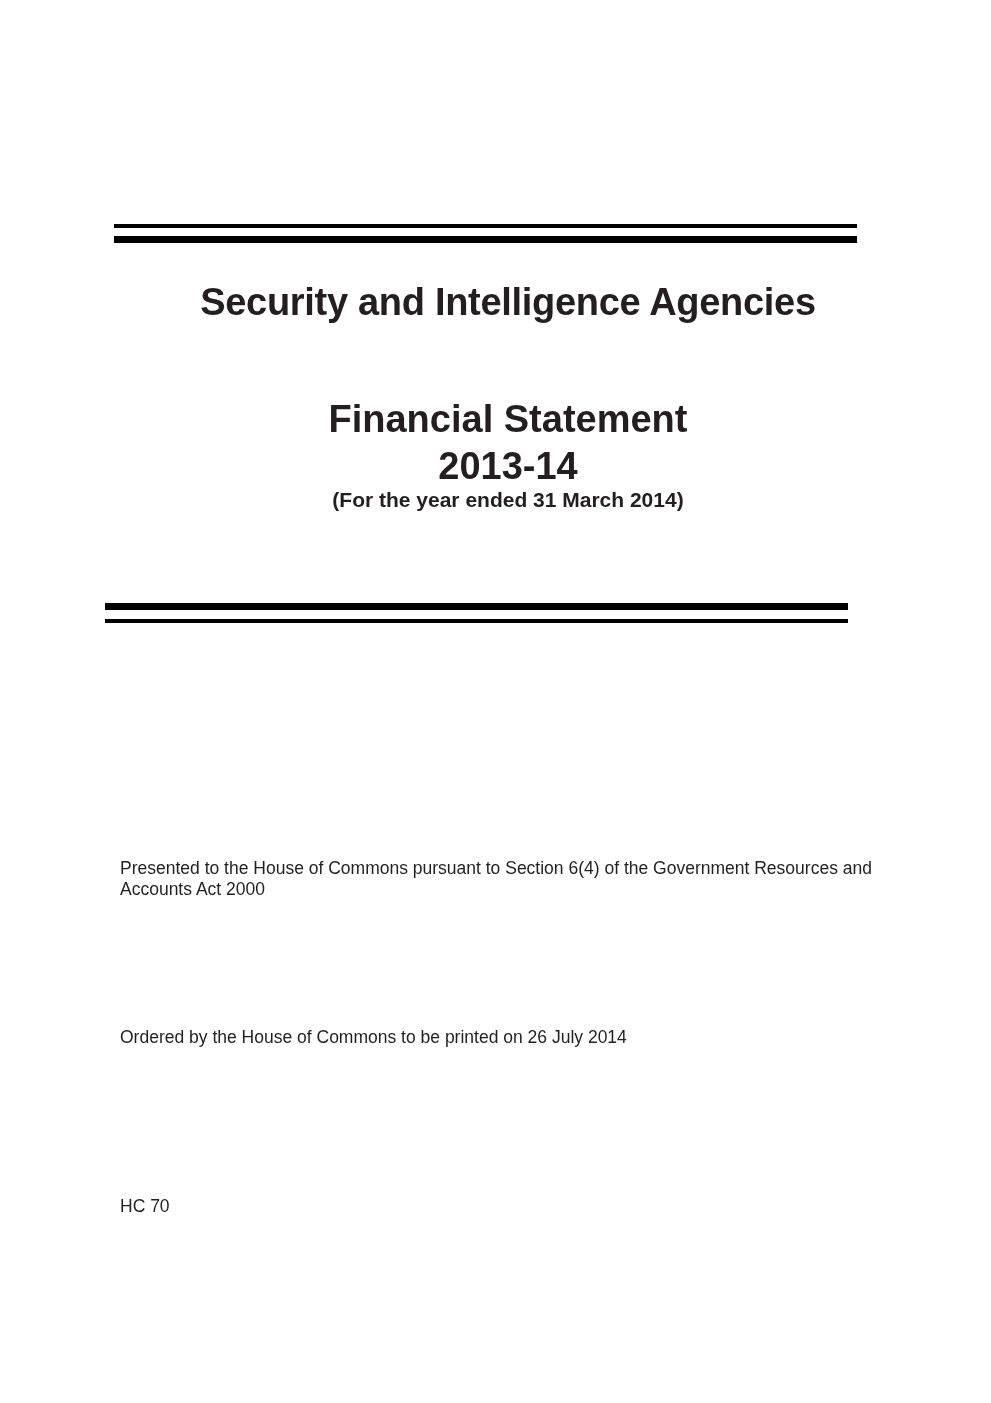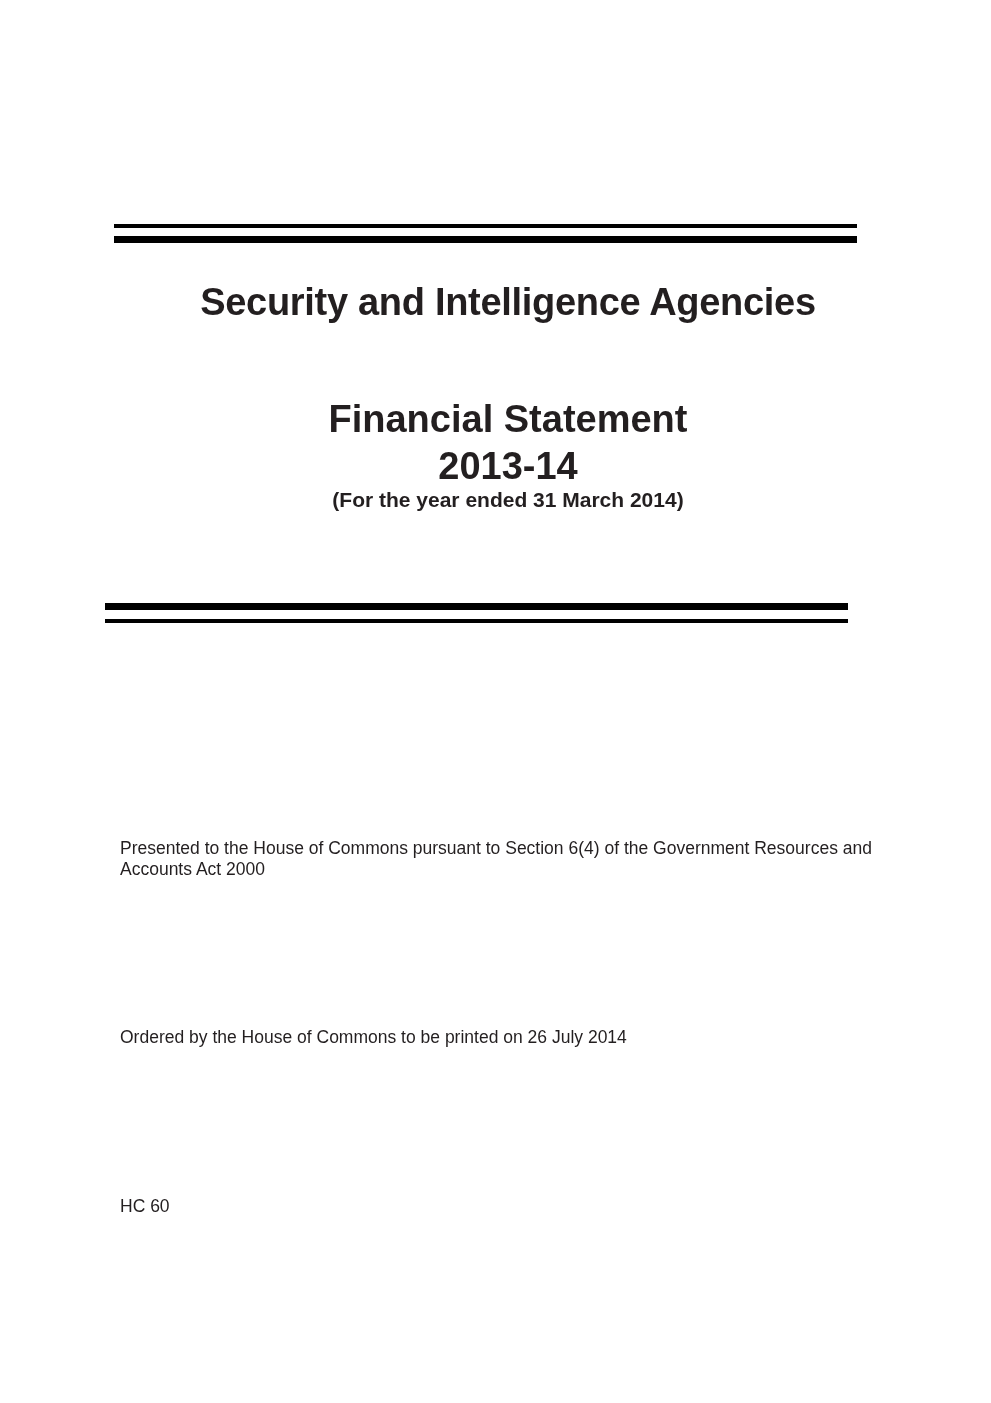--- a/index.html
+++ b/index.html
@@ -5,33 +5,33 @@
   html, body { margin: 0; padding: 0; background: #ffffff; }
   body { width: 991px; height: 1403px; position: relative; overflow: hidden;
          font-family: "Liberation Sans", sans-serif; color: #231f20; }
   .rule { position: absolute; background: #000; }
   .title { position: absolute; left: 0; width: 1016px; text-align: center; font-weight: bold; margin: 0; }
   .t1 { top: 281px; font-size: 38px; letter-spacing: -0.3px; }
   .t2 { top: 398px; font-size: 38px; left: 0; width: 1016px; }
   .t3 { top: 445px; font-size: 38px; }
   .t4 { top: 488px; font-size: 21px; }
   .para { position: absolute; left: 120px; font-size: 17.5px; line-height: 21px; margin: 0; color: #231f20; }
-  .p1 { top: 838px; width: 780px; }
+  .p1 { top: 858px; width: 780px; }
   .p2 { top: 1027px; }
   .p3 { top: 1196px; }
 </style>
 </head>
 <body>
 
 <div class="rule" style="left:114px; top:224px; width:743px; height:4px;"></div>
 <div class="rule" style="left:114px; top:236px; width:743px; height:7px;"></div>
 
 <h1 class="title t1">Security and Intelligence Agencies</h1>
 <h2 class="title t2">Financial Statement</h2>
 <h2 class="title t3">2013-14</h2>
 <div class="title t4">(For the year ended 31 March 2014)</div>
 
 <div class="rule" style="left:105px; top:603px; width:743px; height:7px;"></div>
 <div class="rule" style="left:105px; top:619px; width:743px; height:4px;"></div>
 
 <p class="para p1">Presented to the House of Commons pursuant to Section 6(4) of the Government Resources and Accounts Act 2000</p>
 <p class="para p2">Ordered by the House of Commons to be printed on 26 July 2014</p>
-<p class="para p3">HC 60</p>
+<p class="para p3">HC 70</p>
 
 </body></html>

